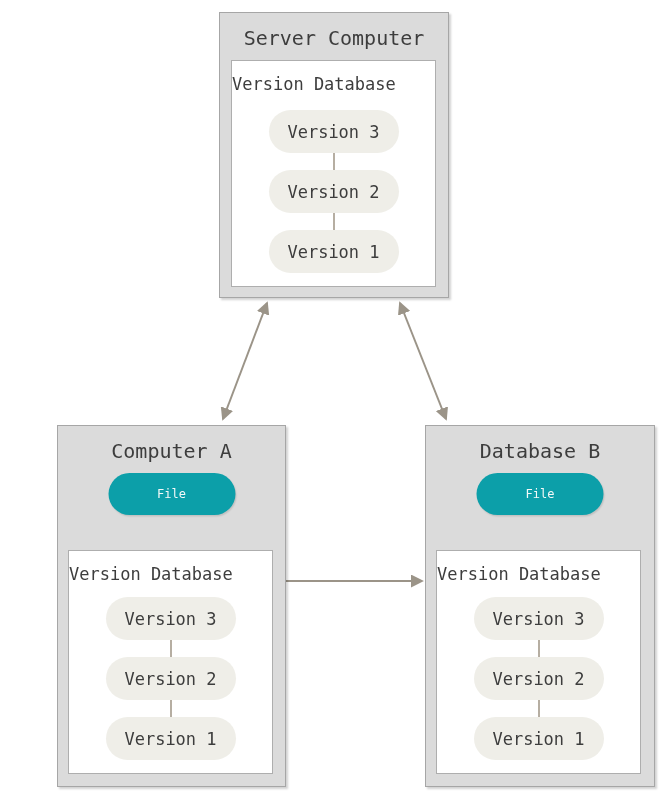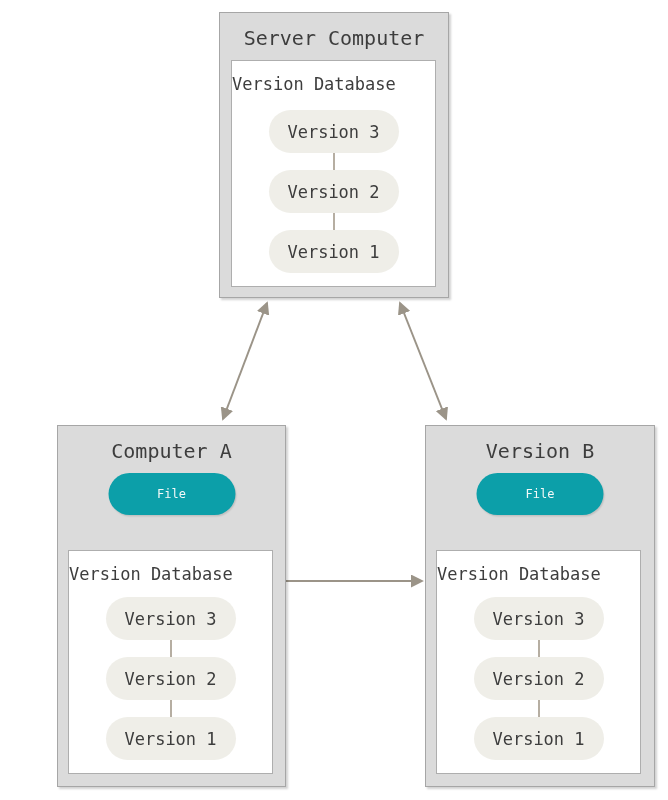--- a/index.html
+++ b/index.html
@@ -132,21 +132,21 @@
         <div class="version-pill">Version 3</div>
         <div class="vline"></div>
         <div class="version-pill">Version 2</div>
         <div class="vline"></div>
         <div class="version-pill">Version 1</div>
       </div>
     </div>
   </div>
 
   <div class="box" id="computer-b-box">
-    <div class="box-title">Version B</div>
+    <div class="box-title">Database B</div>
     <div class="file-pill">File</div>
     <div class="inner">
       <div class="inner-title">Version Database</div>
       <div class="pill-stack">
         <div class="version-pill">Version 3</div>
         <div class="vline"></div>
         <div class="version-pill">Version 2</div>
         <div class="vline"></div>
         <div class="version-pill">Version 1</div>
       </div>

